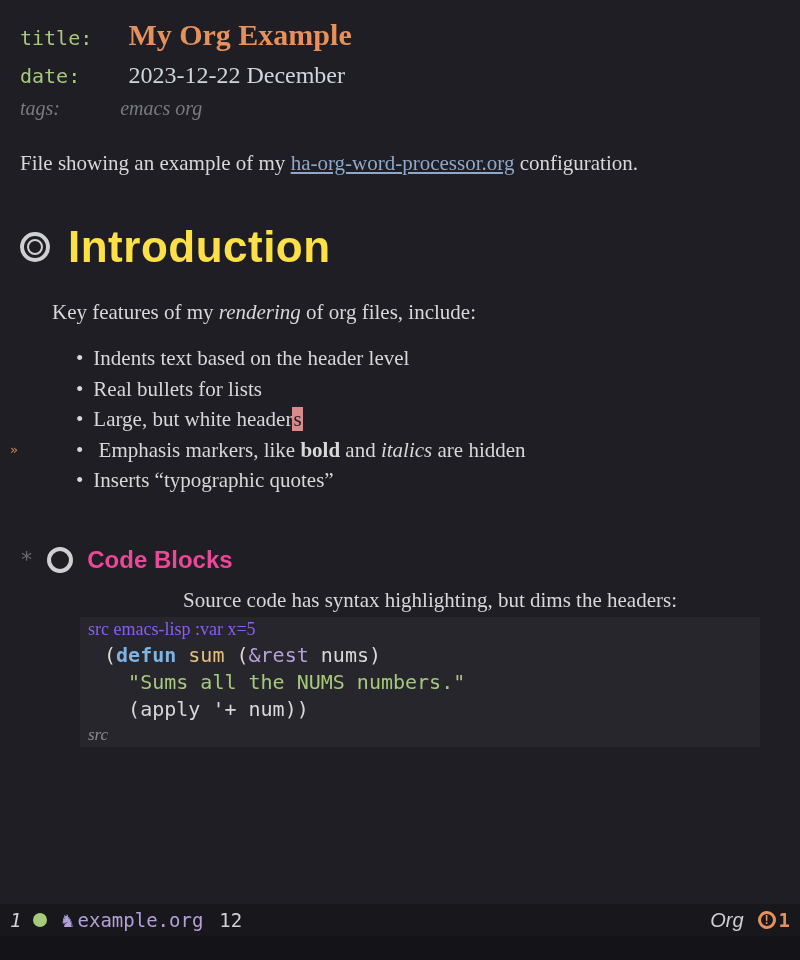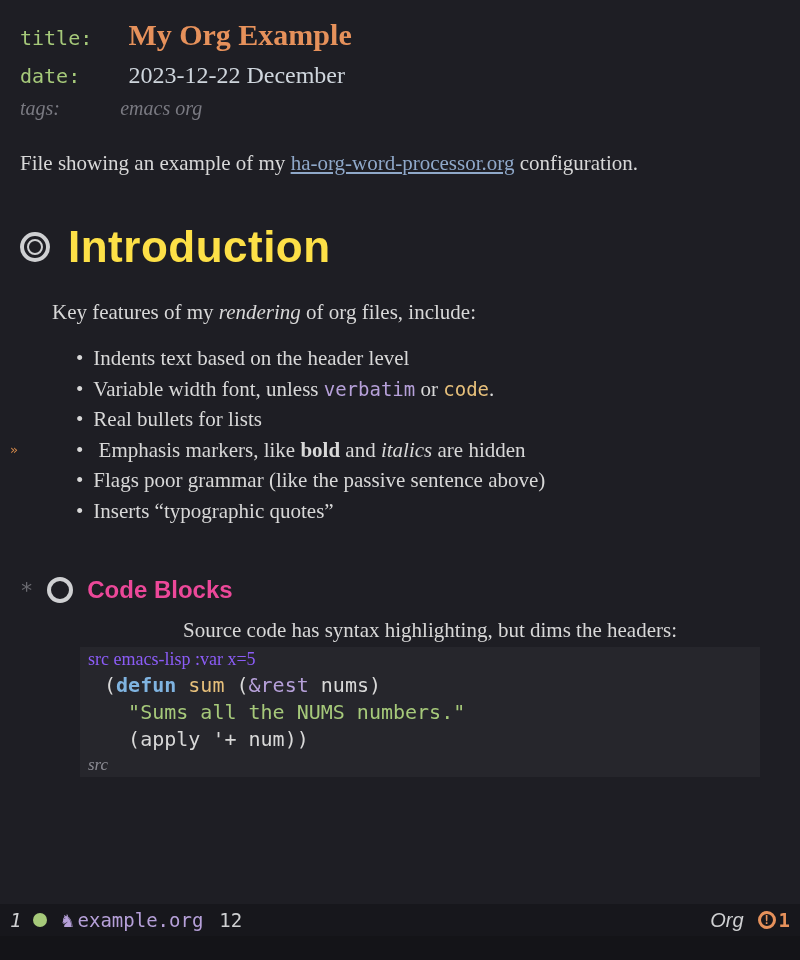--- a/index.html
+++ b/index.html
@@ -286,27 +286,26 @@
     <span class="bullet-big"></span>
     <span class="h1-text">Introduction</span>
   </div>
 
   <p class="para">
     <span>Key features of my </span><span class="italic">rendering</span><span> of org files, include:</span>
   </p>
 
   <ul class="feat">
     <li><span>Indents text based on the header level</span></li>
-    <li><span>Variable width font, unless </span><span class="verbatim">verbatim</span><span> or </span><span class="codeinline">code</span><span>.</span></li>
     <li><span>Real bullets for lists</span></li>
+    <li><span>Large, but white header</span><span class="cursor-block">s</span></li>
     <li class="rel">
       <span class="fringe-arrow" style="left:-66px;top:6px;">»</span>
       <span>Emphasis markers, like </span><span class="bold">bold</span><span> and </span><span class="italic">italics</span><span> are hidden</span>
     </li>
-    <li><span>Flags poor grammar (like the passive sentence above)</span></li>
     <li><span>Inserts “typographic quotes”</span></li>
   </ul>
 
   <div class="h2-row">
     <span class="star-dim">*</span>
     <span class="bullet-med"></span>
     <span class="h2-text">Code Blocks</span>
   </div>
 
   <p class="src-para">Source code has syntax highlighting, but dims the headers:</p>

